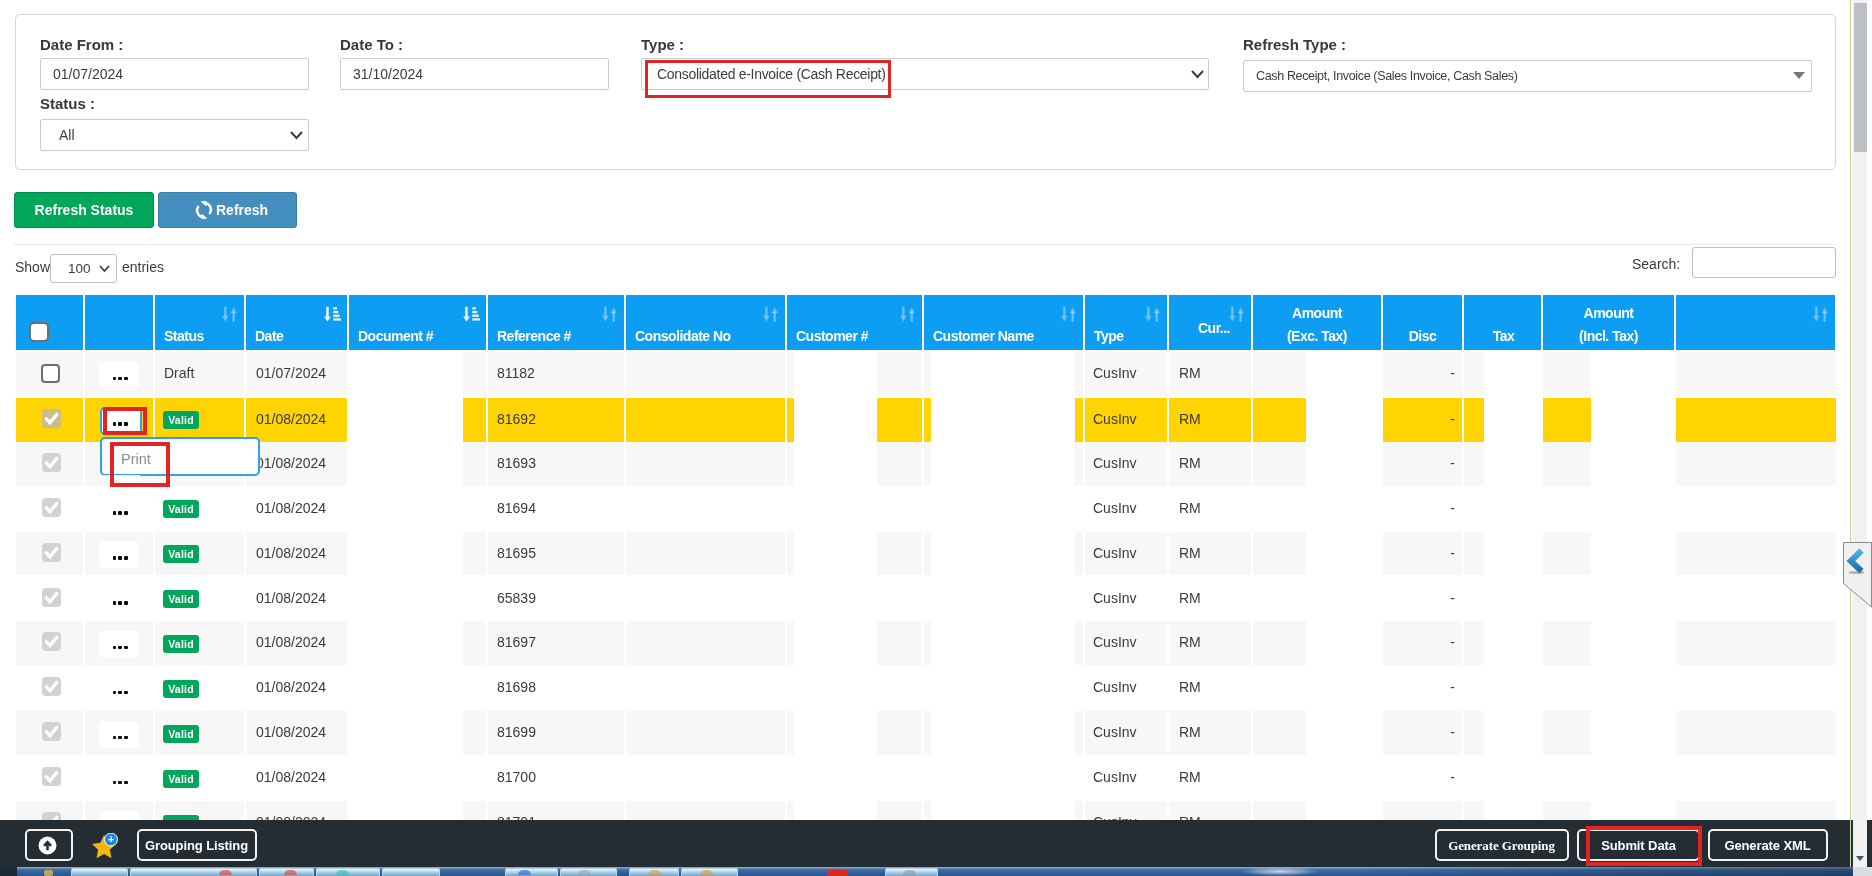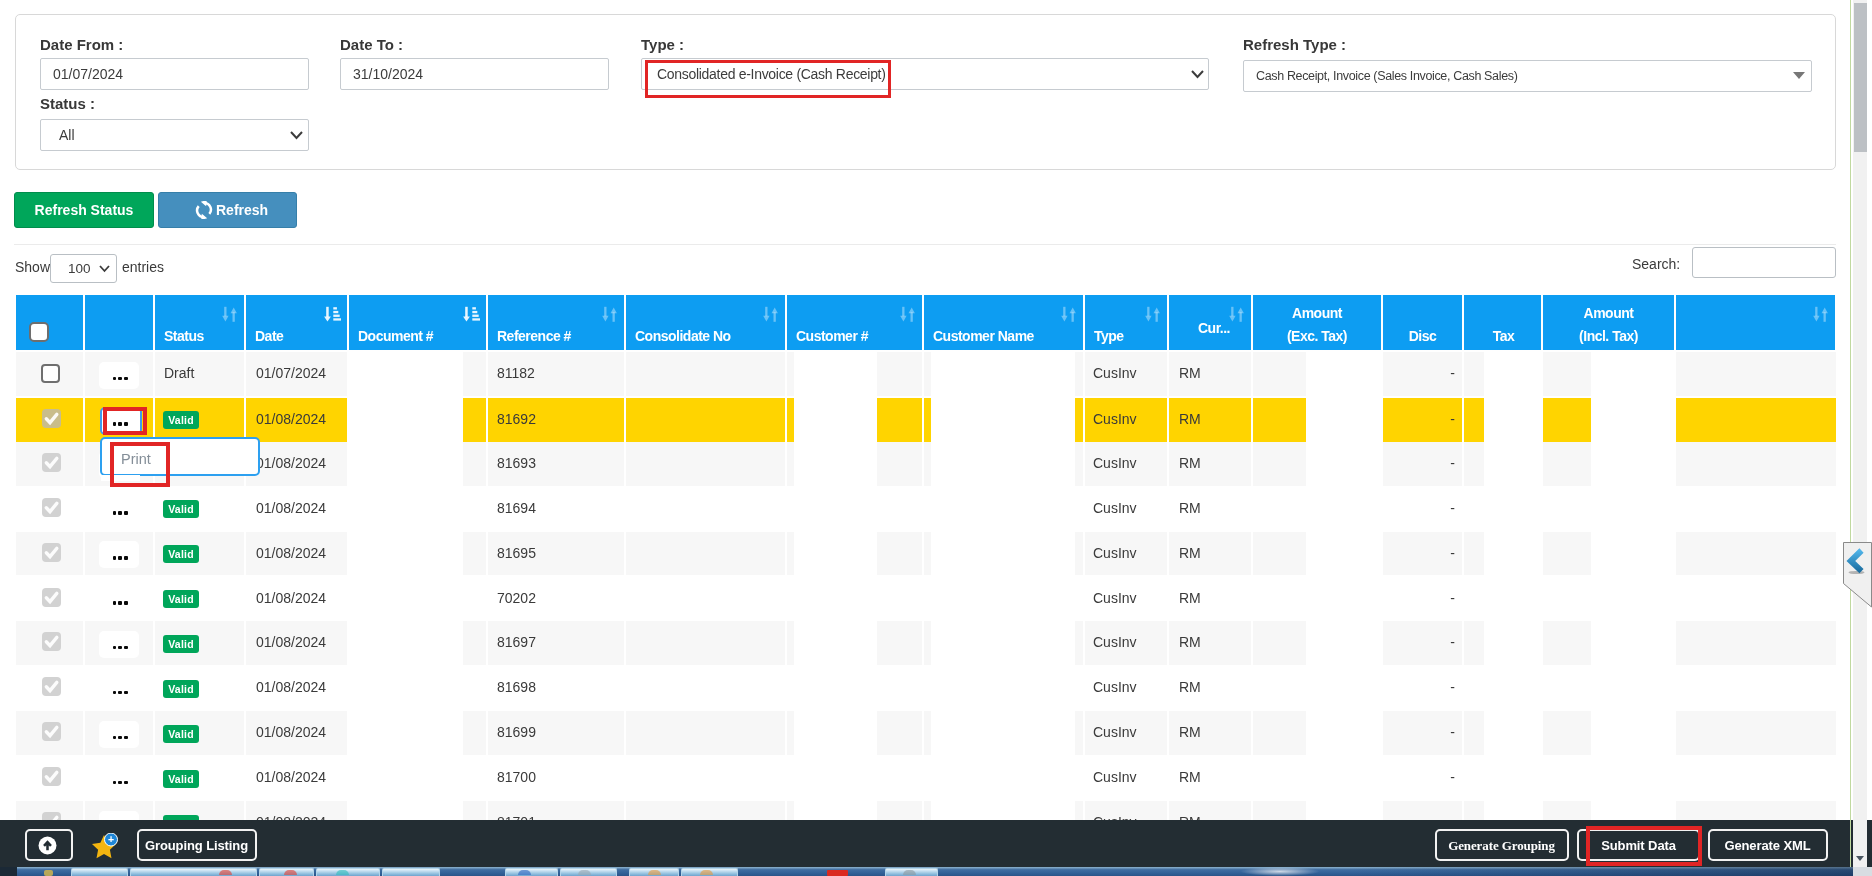--- a/index.html
+++ b/index.html
@@ -398,21 +398,21 @@
       </svg>
     </div>
 <div class="abs" style="left:83px;top:9.5px;width:40px;height:27px;background:#fff;border-radius:5px;"></div>
 <div class="dots abs" style="left:96.5px;top:24.5px;width:20px;height:4px;">
       <span style="left:0;"></span>
       <span style="left:5.8px;"></span>
       <span style="left:11.6px;"></span>
     </div>
 <div class="badge" style="top:13.5px;">Valid</div>
 <div class="rtxt" style="left:240px;top:13px;">01/08/2024</div>
-<div class="rtxt" style="left:481px;top:13px;">70202</div>
+<div class="rtxt" style="left:481px;top:13px;">65839</div>
 <div class="rtxt" style="left:1077px;top:13px;">CusInv</div>
 <div class="rtxt" style="left:1163px;top:13px;">RM</div>
 <div class="rtxt" style="left:1359px;top:13px;width:80px;text-align:right;">-</div>
 </div>
 <div class="abs" style="left:16px;top:621.4px;width:1820px;height:43.9px;background:#f7f7f7;">
 <div class="sep" style="left:67px;"></div>
 <div class="sep" style="left:137px;"></div>
 <div class="sep" style="left:228px;"></div>
 <div class="sep" style="left:331px;"></div>
 <div class="sep" style="left:470px;"></div>

